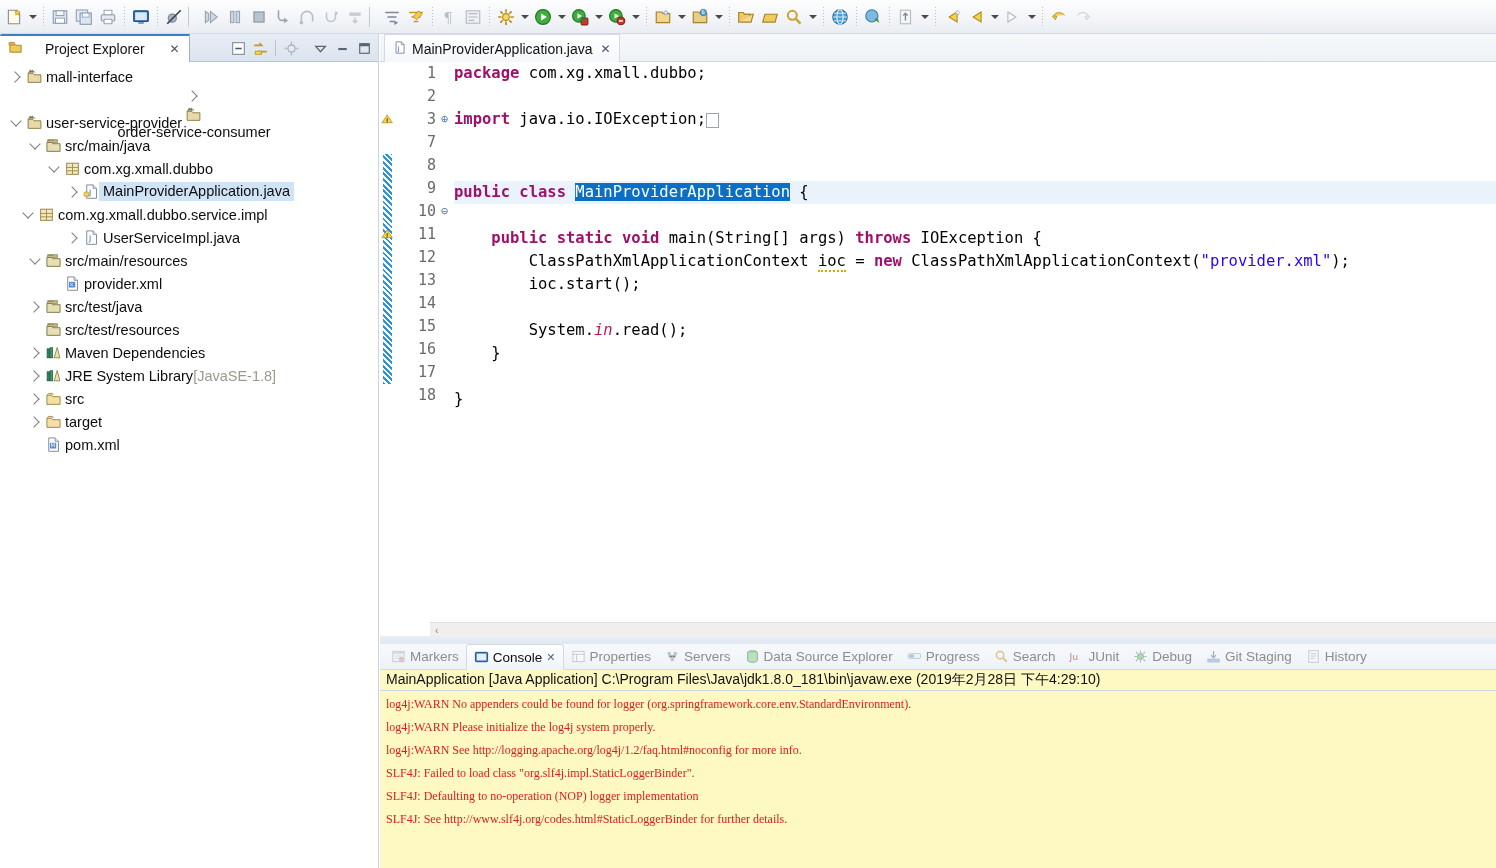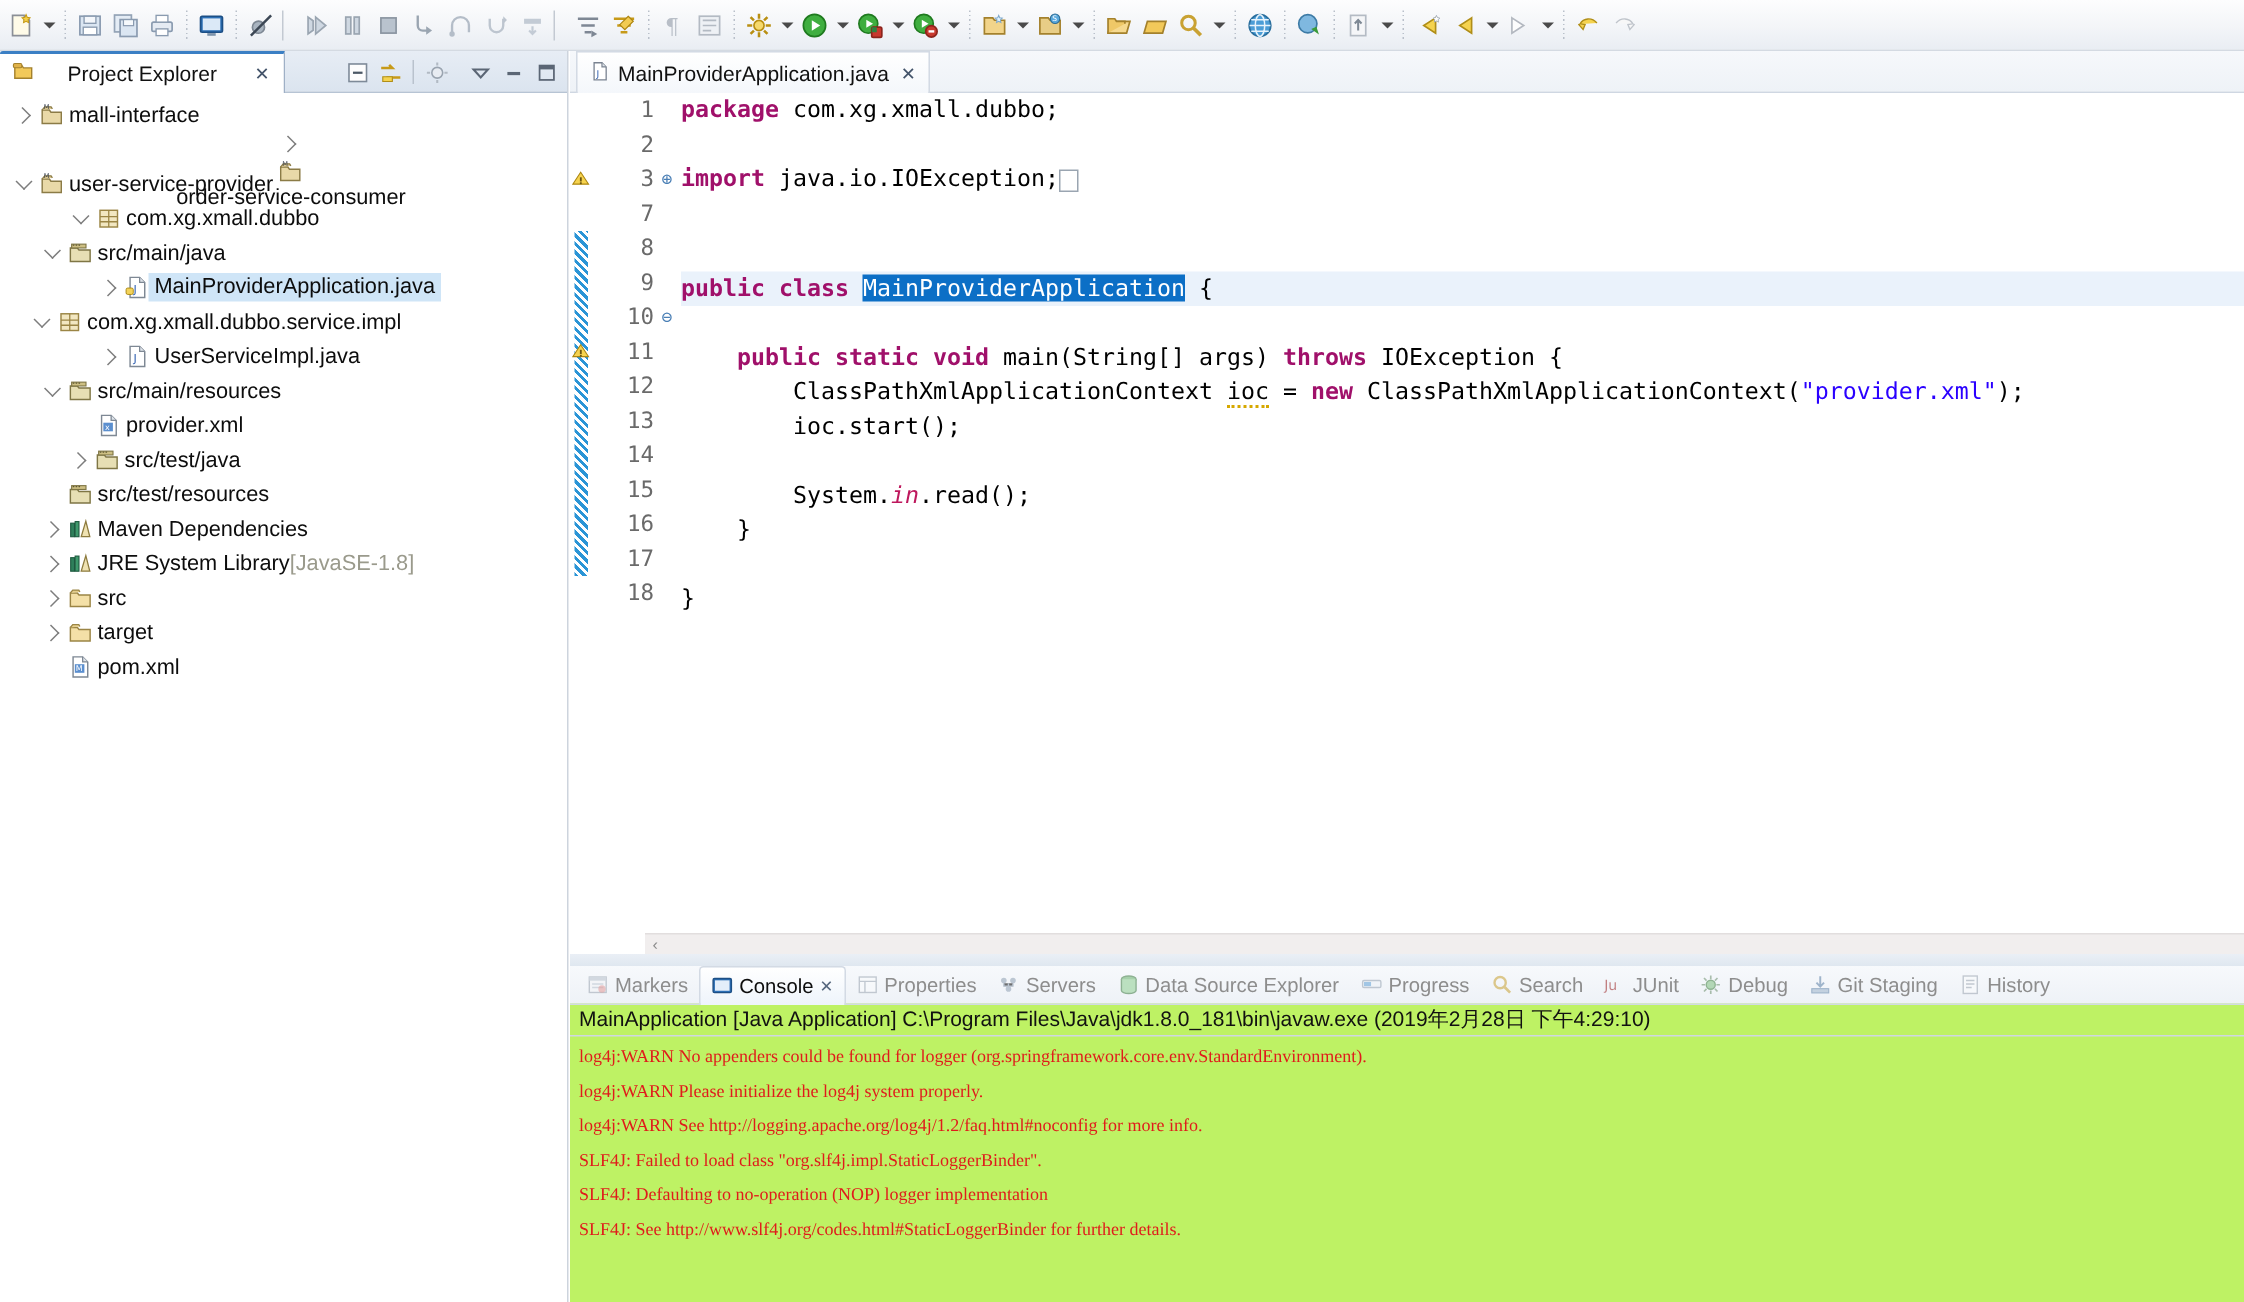--- a/index.html
+++ b/index.html
@@ -149,21 +149,21 @@
   .ed-hscroll .arrow { color: #8b8b8b; font-size: 11px; margin-left: 5px; }
 
   .ed-sash {
     position: absolute; left: 380px; top: 636px; width: 1116px; height: 8px;
     background: linear-gradient(180deg,#eaeff6 0%,#dfe7f0 100%);
   }
 
   
   .bottom {
     position: absolute; left: 380px; top: 644px; width: 1116px; height: 224px;
-    background: #bef264;
+    background: #fef9c3;
   }
   .bt-tabbar {
     position: relative; height: 26px;
     background: linear-gradient(180deg,#f7f9fc 0%,#eef2f7 100%);
     border-bottom: 1px solid #d2dae4;
     display: flex; align-items: center; padding-left: 4px;
   }
   .bt-tab {
     display: flex; align-items: center; gap: 4px; height: 26px;
     padding: 0 7px; font-size: 13.5px; color: #8d8d8d; white-space: nowrap;
@@ -563,44 +563,44 @@
           </span>
           <span class="ticon">
             <svg width="17" height="17" viewBox="0 0 16 16">
               <path d="M2 5h4.5l1 1.4H14V13.5H2z" fill="#e9d9a8" stroke="#8b7b46" stroke-width=".9"></path>
               <path d="M2 5l1.6-2h4l.8 1.3" fill="#d9c58c" stroke="#8b7b46" stroke-width=".8"></path>
               <text x="3" y="4.4" font-family="DejaVu Sans, sans-serif" font-size="4.2" fill="#3c4452">M</text>
             </svg>
           </span>
           <span class="tlabel">user-service-provider</span>
         </div>
-        <div class="trow" style="padding-left: 46px;">
-          <span class="twist">
-            <i class="chev down"></i>
-          </span>
-          <span class="ticon">
-            <svg width="17" height="17" viewBox="0 0 16 16">
-              <rect x="2.5" y="3" width="11" height="10.5" fill="#f2e7c1" stroke="#9b8545" stroke-width=".9"></rect>
-              <path d="M2.5 7h11M8 3v10.5M2.5 10.2h11" stroke="#9b8545" stroke-width=".8"></path>
-            </svg>
-          </span>
-          <span class="tlabel">com.xg.xmall.dubbo</span>
-        </div>
         <div class="trow" style="padding-left: 27px;">
           <span class="twist">
             <i class="chev down"></i>
           </span>
           <span class="ticon">
             <svg width="17" height="17" viewBox="0 0 16 16">
               <path d="M1.8 5h4.4l1 1.3H14.2v7.2H1.8z" fill="#e7dfb4" stroke="#7f7645" stroke-width=".9"></path>
               <rect x="2.6" y="2.6" width="9" height="2.4" fill="#cdbf83" stroke="#7f7645" stroke-width=".7"></rect>
               <path d="M3.3 3.2h1M5.1 3.2h1M6.9 3.2h1" stroke="#5e5730" stroke-width=".7"></path>
             </svg>
           </span>
           <span class="tlabel">src/main/java</span>
+        </div>
+        <div class="trow" style="padding-left: 46px;">
+          <span class="twist">
+            <i class="chev down"></i>
+          </span>
+          <span class="ticon">
+            <svg width="17" height="17" viewBox="0 0 16 16">
+              <rect x="2.5" y="3" width="11" height="10.5" fill="#f2e7c1" stroke="#9b8545" stroke-width=".9"></rect>
+              <path d="M2.5 7h11M8 3v10.5M2.5 10.2h11" stroke="#9b8545" stroke-width=".8"></path>
+            </svg>
+          </span>
+          <span class="tlabel">com.xg.xmall.dubbo</span>
         </div>
         <div class="trow selected" style="padding-left: 65px;">
           <span class="twist">
             <i class="chev right"></i>
           </span>
           <span class="ticon">
             <svg width="17" height="17" viewBox="0 0 16 16">
               <path d="M3.5 1.8h6l3.2 3.2v9.4H3.5z" fill="#fff" stroke="#7e8894" stroke-width=".9"></path>
               <path d="M9.5 1.8v3.2h3.2" fill="#dfe4ea" stroke="#7e8894" stroke-width=".8"></path>
               <text x="5.6" y="11.6" font-family="DejaVu Sans, sans-serif" font-size="7" fill="#2f5fb0">J</text>
@@ -652,21 +652,21 @@
           <span class="ticon">
             <svg width="17" height="17" viewBox="0 0 16 16">
               <path d="M3.5 1.8h6l3.2 3.2v9.4H3.5z" fill="#fff" stroke="#7e8894" stroke-width=".9"></path>
               <path d="M9.5 1.8v3.2h3.2" fill="#dfe4ea" stroke="#7e8894" stroke-width=".8"></path>
               <rect x="4.6" y="6.4" width="6" height="5.4" fill="#5b8fcf"></rect>
               <text x="5.6" y="10.7" font-family="DejaVu Sans, sans-serif" font-size="5" fill="#fff">x</text>
             </svg>
           </span>
           <span class="tlabel">provider.xml</span>
         </div>
-        <div class="trow" style="padding-left: 27px; margin-left: 18px;">
+        <div class="trow" style="padding-left: 27px;">
           <span class="twist">
             <i class="chev right"></i>
           </span>
           <span class="ticon">
             <svg width="17" height="17" viewBox="0 0 16 16">
               <path d="M1.8 5h4.4l1 1.3H14.2v7.2H1.8z" fill="#e7dfb4" stroke="#7f7645" stroke-width=".9"></path>
               <rect x="2.6" y="2.6" width="9" height="2.4" fill="#cdbf83" stroke="#7f7645" stroke-width=".7"></rect>
               <path d="M3.3 3.2h1M5.1 3.2h1M6.9 3.2h1" stroke="#5e5730" stroke-width=".7"></path>
             </svg>
           </span>

